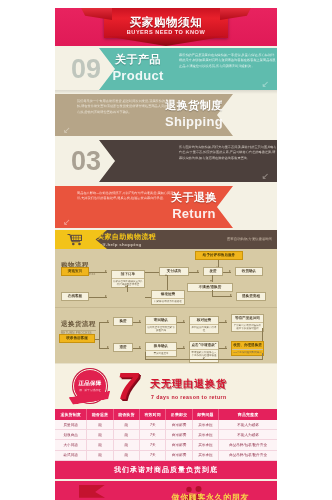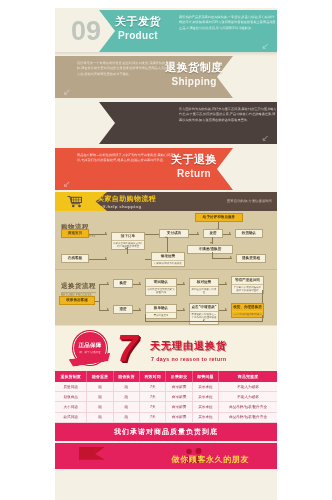--- a/index.html
+++ b/index.html
@@ -33,21 +33,21 @@
             color:#ffe2e6; font-size:5.6px; font-weight:bold; letter-spacing:.5px; z-index:3; }
 
   
   .rows { position:relative; }
   .row { position:relative; height:46px; }
   .numbox { position:absolute; top:2px; width:62px; height:42px;
             font-size:27px; font-weight:bold; line-height:42px; text-align:center; }
   .panel { position:absolute; top:2px; height:42px; }
   .titleblk { position:absolute; top:6px; width:62px; text-align:center; color:#fff; }
   .t-cn { font-size:11px; font-weight:bold; letter-spacing:.5px; text-shadow:0 1px 1px rgba(0,0,0,.25); }
-  .t-en { font-size:10px; font-weight:bold; letter-spacing:.3px; opacity:.9; margin-top:1px; }
+  .t-en { font-size:13px; font-weight:bold; letter-spacing:.3px; opacity:.9; margin-top:1px; }
   .body-txt { position:absolute; top:7px; font-size:3.1px; line-height:1.7;
               letter-spacing:.1px; width:98px; }
   .arrowglyph { position:absolute; font-size:9px; opacity:.55; }
 
   
   .r1 .numbox { left:0; color:#bfc6bd; }
   .r1 .panel { left:44px; right:0; background:#5fbcae;
       clip-path:polygon(0 0,100% 0,100% 100%,0 100%,9% 50%); }
   .r1 .titleblk { left:52px; }
   .r1 .body-txt { left:124px; color:#eaf6f3; }
@@ -145,45 +145,54 @@
   .foot-flag { position:absolute; left:24px; top:4px; width:26px; height:13px;
                background:#c4132f; clip-path:polygon(0 0,100% 0,62% 55%,100% 100%,0 100%); }
   .foot-people { position:absolute; left:128px; top:5px; }
 </style>
 </head>
 <body>
 
 <div id="page">
   <div id="sheet">
 
+    <div class="banner">
+      <div class="ribbon">
+        <div class="ribbon-wingL"></div>
+        <div class="ribbon-wingR"></div>
+      </div>
+      <div class="banner-title">买家购物须知</div>
+      <div class="banner-sub">BUYERS NEED TO KNOW</div>
+    </div>
 
     <div class="rows">
 
       <div class="row r1">
         <div class="numbox">09</div>
         <div class="panel"></div>
         <div class="titleblk">
-          <div class="t-cn">关于发货</div>
+          <div class="t-cn">关于产品</div>
           <div class="t-en">Product</div>
         </div>
         <div class="body-txt">亲所拍的产品是我亲自在实体拍摄,一手货源,质量有保证,所有标识详细的尺寸,材质如果亲对尺码有疑问请咨询客服在线客服上架商品都是正品,不满意您可以联络我,所有问题请及时沟通解决。</div>
         <div class="arrowglyph">↙</div>
       </div>
 
       <div class="row r2">
         <div class="panel"></div>
         <div class="titleblk">
           <div class="t-cn">退换货制度</div>
           <div class="t-en">Shipping</div>
         </div>
         <div class="body-txt">我们每天按一个专用点前所发货,超过时间次日发货,我亲所拍的是实拍,请在付款前先查询清楚是否发货发货前请仔细检查商品人员的是否有效,货物到齐期请您查收再签字确认。</div>
         <div class="arrowglyph">↙</div>
       </div>
 
       <div class="row r3">
+        <div class="numbox">03</div>
         <div class="panel"></div>
         <div class="body-txt">所有图片均为实物拍摄,因灯光与显示器问题,亲收到的宝贝与图片略有色差,由于显示器,拍照光源图的关系,产品可能会有色差的略微差异,请亲以实物为准,如有疑惑请在购前咨询客服来查询。</div>
         <div class="arrowglyph">↙</div>
       </div>
 
       <div class="row r4">
         <div class="panel"></div>
         <div class="titleblk">
           <div class="t-cn">关于退换</div>
           <div class="t-en">Return</div>

